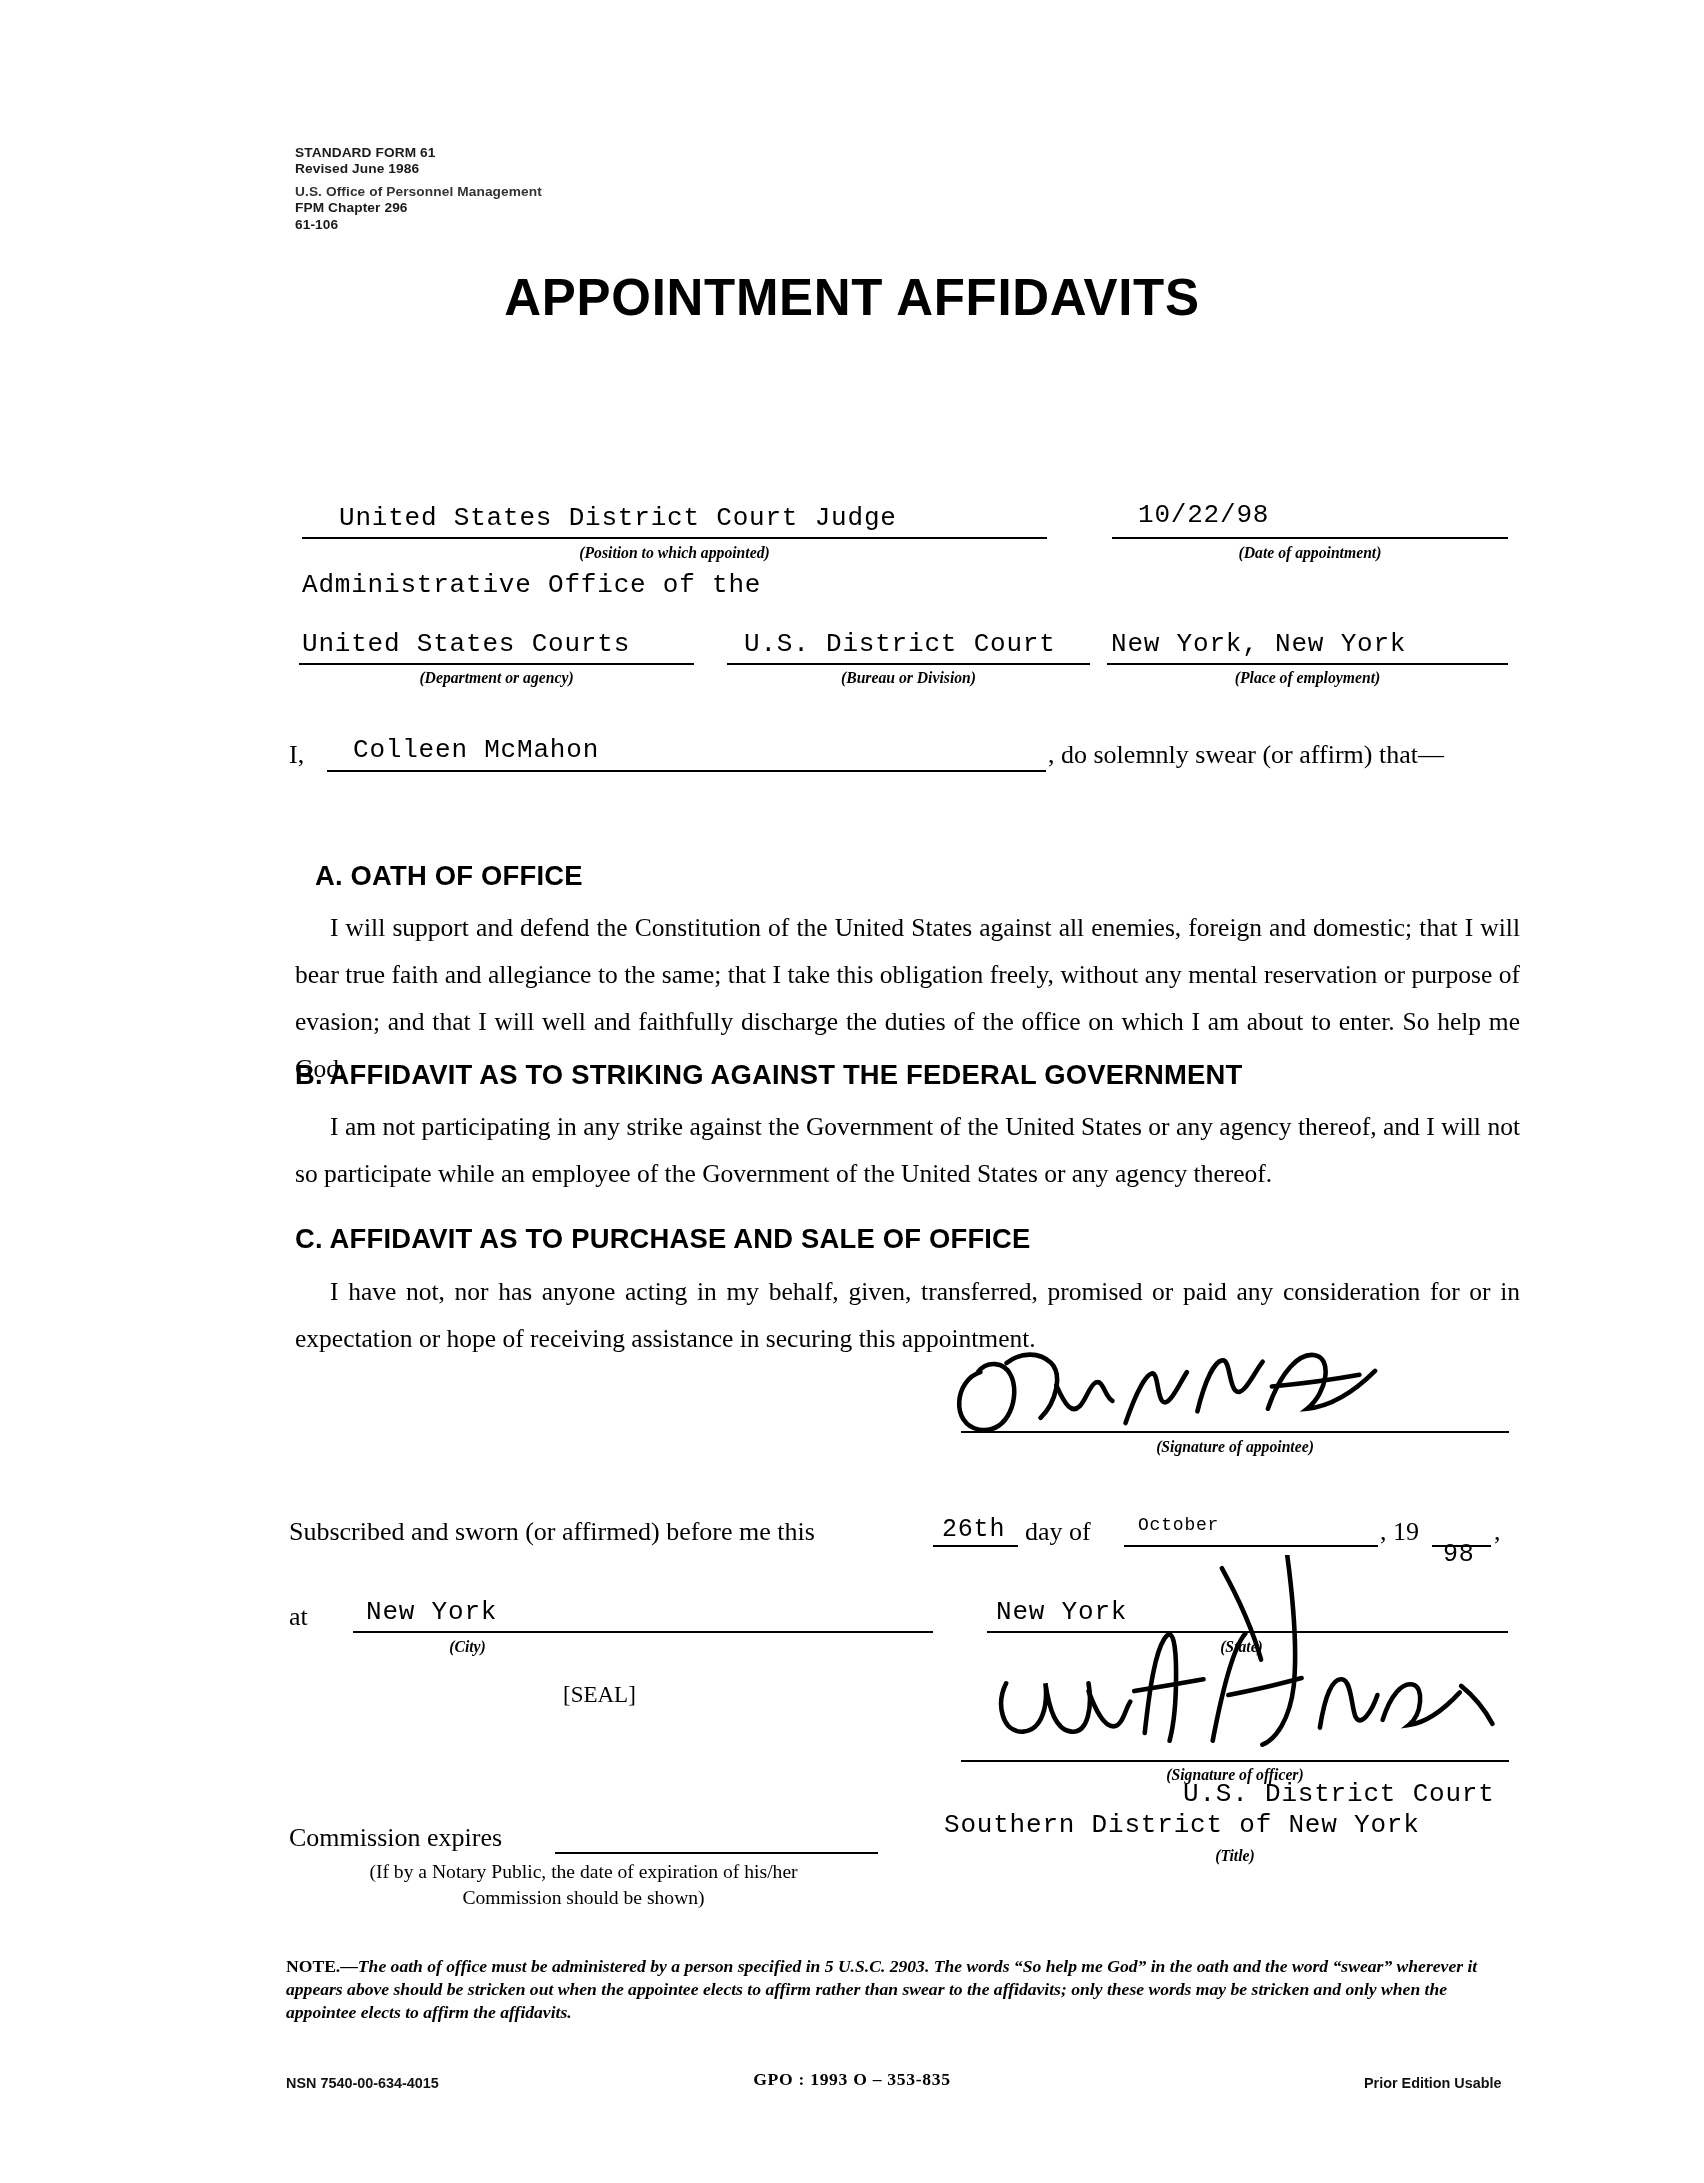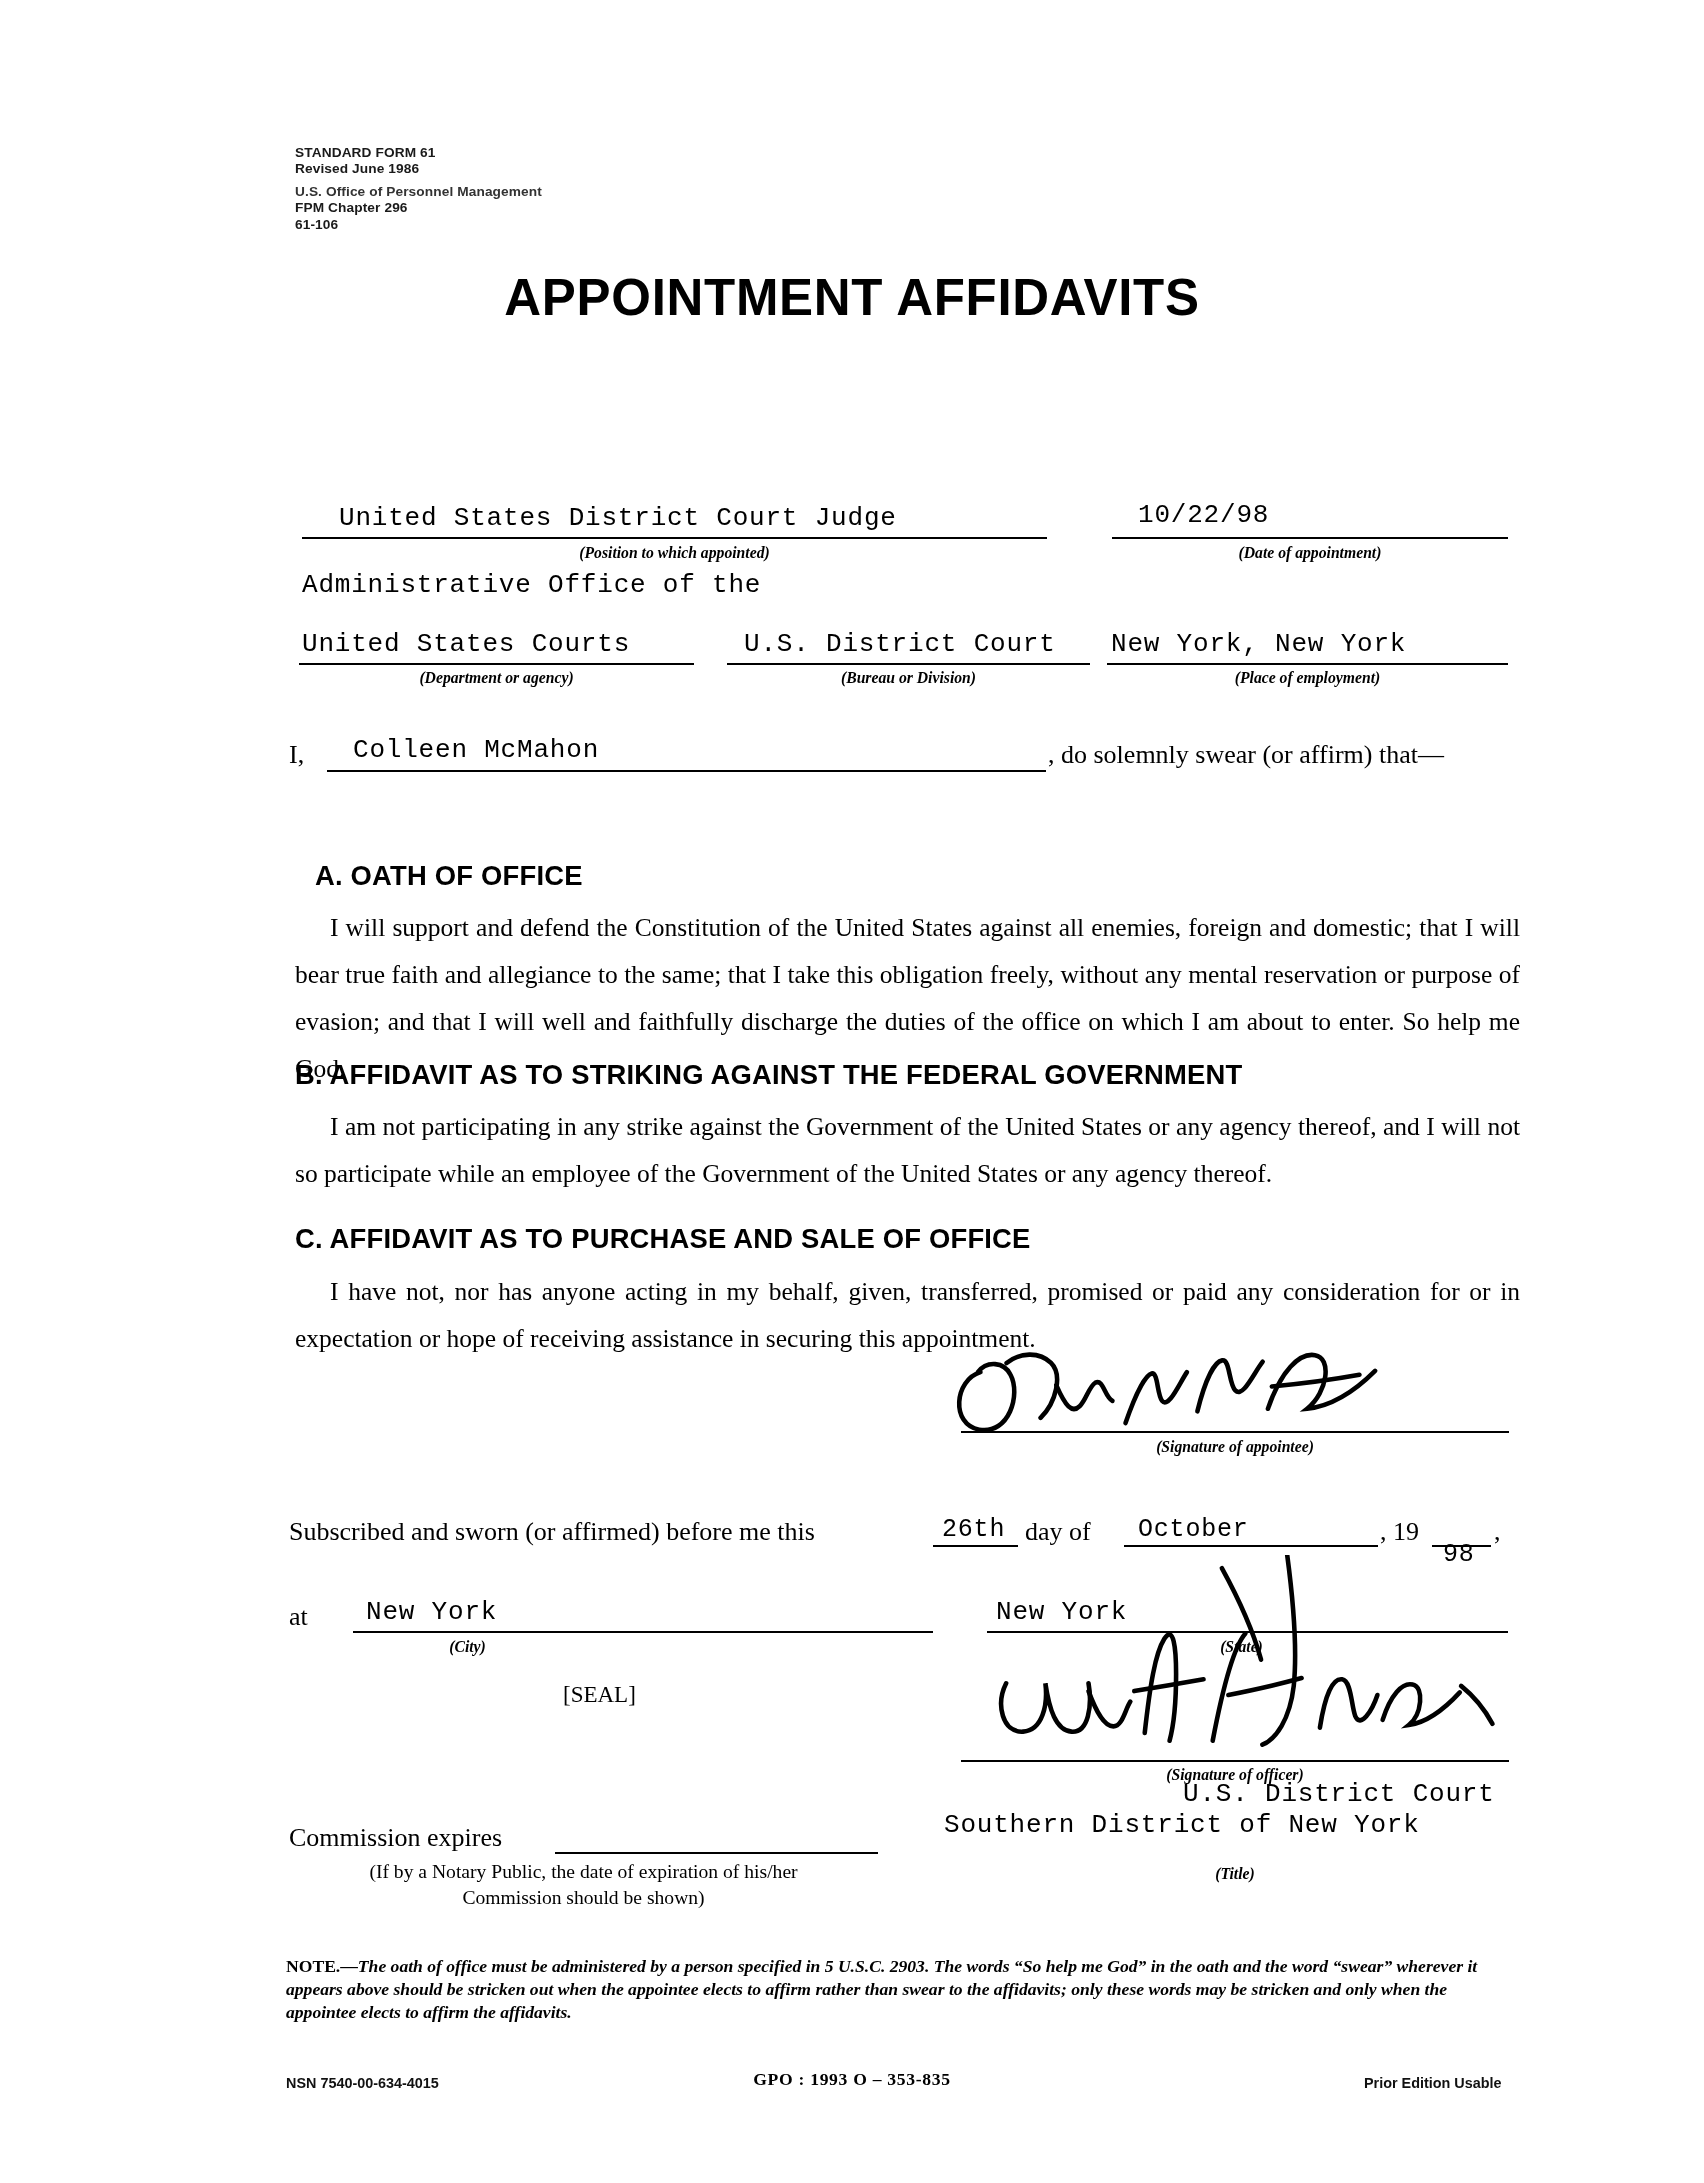--- a/index.html
+++ b/index.html
@@ -173,21 +173,21 @@
       </g>
     </svg>
   </div>
   <div class="abs rule" style="left:961px; top:1431px; width:548px;"></div>
   <div class="abs caption" style="left:961px; top:1438px; width:548px;">(Signature of appointee)</div>
 
   <div class="abs" style="left:289px; top:1517px; font-size:26px;">Subscribed and sworn (or affirmed) before me this</div>
   <div class="abs typed" style="left:942px; top:1515px; font-size:25px;">26th</div>
   <div class="abs rule" style="left:933px; top:1545px; width:85px;"></div>
   <div class="abs" style="left:1025px; top:1517px; font-size:26px;">day of</div>
-  <div class="abs typed" style="left:1138px; top:1515px; font-size:25px;text-align:right;">October</div>
+  <div class="abs typed" style="left:1138px; top:1515px; font-size:18px;text-align:right;">October</div>
   <div class="abs rule" style="left:1124px; top:1545px; width:254px;"></div>
   <div class="abs" style="left:1380px; top:1517px; font-size:26px;">, 19</div>
   <div class="abs typed" style="left:1443px; top:1515px; font-size:25px;margin-top:25px;">98</div>
   <div class="abs rule" style="left:1432px; top:1545px; width:59px;"></div>
   <div class="abs" style="left:1494px; top:1517px; font-size:26px;">,</div>
 
   <div class="abs" style="left:289px; top:1602px; font-size:26px;">at</div>
   <div class="abs typed" style="left:366px; top:1597px;">New York</div>
   <div class="abs rule" style="left:353px; top:1631px; width:580px;"></div>
   <div class="abs caption" style="left:353px; top:1638px; width:229px;">(City)</div>
@@ -213,21 +213,21 @@
         <path d="M616 252 C628 214 646 194 662 198 C680 202 676 244 656 260 C684 256 710 236 734 210"></path>
         <path d="M736 200 C756 216 772 236 784 258"></path>
       </g>
     </svg>
   </div>
   <div class="abs rule" style="left:961px; top:1760px; width:548px;"></div>
   <div class="abs caption" style="left:961px; top:1766px; width:548px;">(Signature of officer)</div>
 
   <div class="abs typed" style="left:1183px; top:1779px;">U.S. District Court</div>
   <div class="abs typed" style="left:944px; top:1810px;">Southern District of New York</div>
-  <div class="abs caption" style="left:961px; top:1847px; width:548px;margin-top:18px;">(Title)</div>
+  <div class="abs caption" style="left:961px; top:1847px; width:548px;">(Title)</div>
 
   <div class="abs" style="left:289px; top:1823px; font-size:26px;">Commission expires</div>
   <div class="abs rule" style="left:555px; top:1852px; width:323px;"></div>
   <div class="abs caption" style="left:289px; top:1861px; width:589px; font-style:normal; font-weight:normal; font-size:19.6px;">(If by a Notary Public, the date of expiration of his/her</div>
   <div class="abs caption" style="left:289px; top:1887px; width:589px; font-style:normal; font-weight:normal; font-size:19.6px;">Commission should be shown)</div>
 
   <div class="abs note" style="left:286px; top:1955px; width:1229px;">
     <span class="lead">NOTE.—</span><span>The oath of office must be administered by a person specified in 5 U.S.C. 2903. The words “So help me God” in the oath and the word “swear” wherever it appears above should be stricken out when the appointee elects to affirm rather than swear to the affidavits; only these words may be stricken and only when the appointee elects to affirm the affidavits.</span>
   </div>
 

